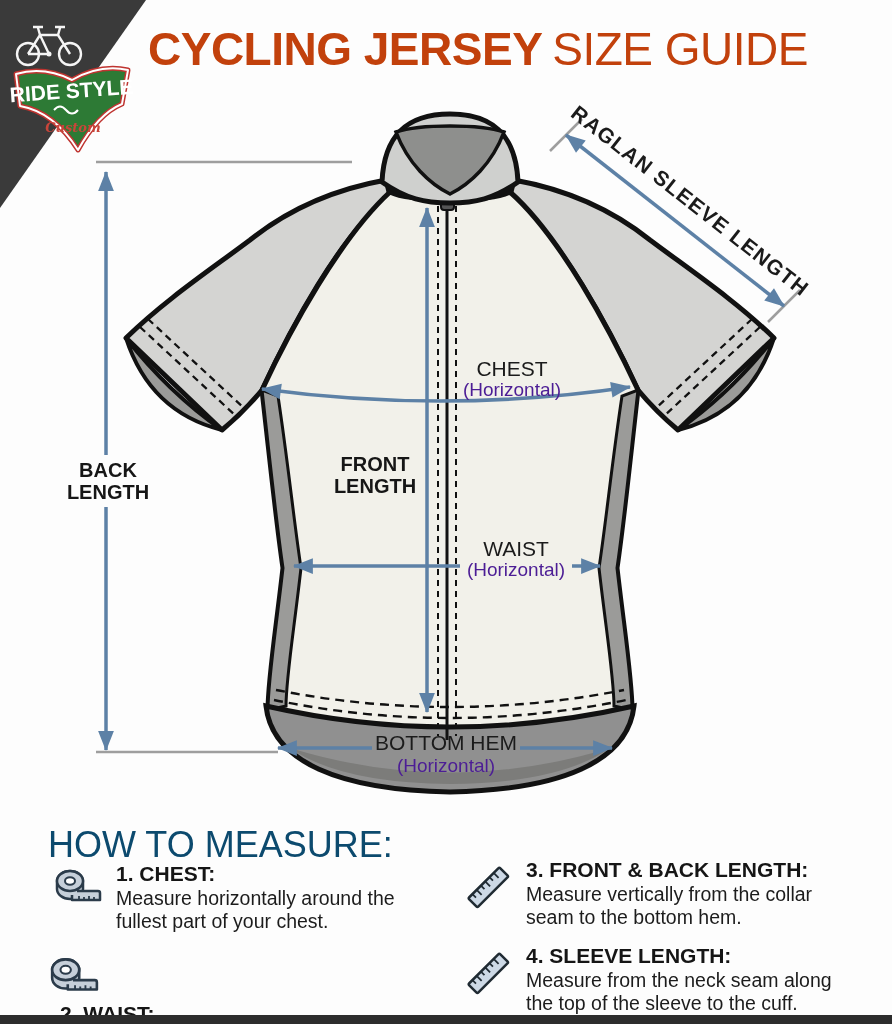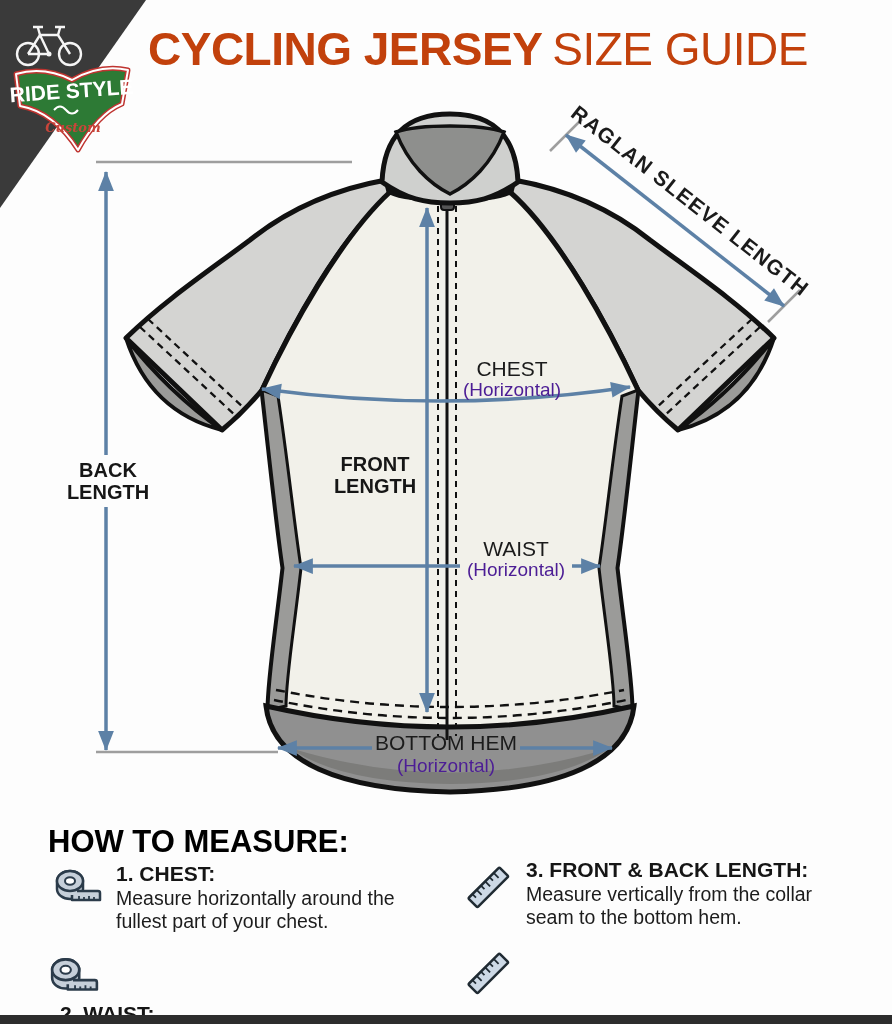--- a/index.html
+++ b/index.html
@@ -17,21 +17,21 @@
   
   .dlabel{font-weight:400;font-size:21px;color:#1b1b1b;text-align:center;}
   .dsub{font-weight:400;font-size:19px;color:#4c1d95;text-align:center;}
   .twolines{font-weight:700;font-size:20px;line-height:22px;text-align:center;}
   .raglan{left:540px;top:189px;width:300px;height:24px;transform:rotate(38deg);
           transform-origin:center;font-weight:700;font-size:21px;letter-spacing:1.2px;
           text-align:center;white-space:nowrap;color:#1b1b1b;}
   .backlabel{left:56px;top:455px;width:104px;background:#fdfdfd;padding:4px 0;}
 
   
-  .howto-head{left:48px;top:824px;font-size:31px;font-weight:700;color:#000000;}
+  .howto-head{left:48px;top:824px;font-size:36px;font-weight:400;color:#0c4a6e;}
   .mitem{display:flex;align-items:flex-start;}
   .mitem .micon{width:52px;flex:0 0 52px;margin-top:4px;}
   .mitem .mtext{margin-left:12px;width:318px;}
   .mtitle{font-size:21px;font-weight:700;line-height:24px;color:#151515;}
   .mbody{font-size:19.5px;line-height:22.5px;color:#1c1c1c;margin-top:1px;}
 
   .footer-bar{left:0;bottom:0;width:892px;height:9px;background:#2d2d2d;}
 </style>
 </head>
 <body>
@@ -180,15 +180,19 @@
   </div>
 </div>
 
 <div class="abs mitem" style="left:462px;top:944px;">
   <svg class="micon" width="50" height="50" viewBox="0 0 50 50">
     <g transform="rotate(-45 25 25)">
       <rect x="3" y="19" width="44" height="13" rx="1.5" fill="#cdd9e6" stroke="#202b33" stroke-width="2.5"></rect>
       <path d="M9,19 v5 M15,19 v7 M21,19 v5 M27,19 v7 M33,19 v5 M39,19 v7" stroke="#202b33" stroke-width="1.8"></path>
     </g>
   </svg>
+  <div class="mtext">
+    <div class="mtitle">4. SLEEVE LENGTH:</div>
+    <div class="mbody">Measure from the neck seam along the top of the sleeve to the cuff.</div>
+  </div>
 </div>
 
 <div class="abs footer-bar"></div>
 
 </body></html>

